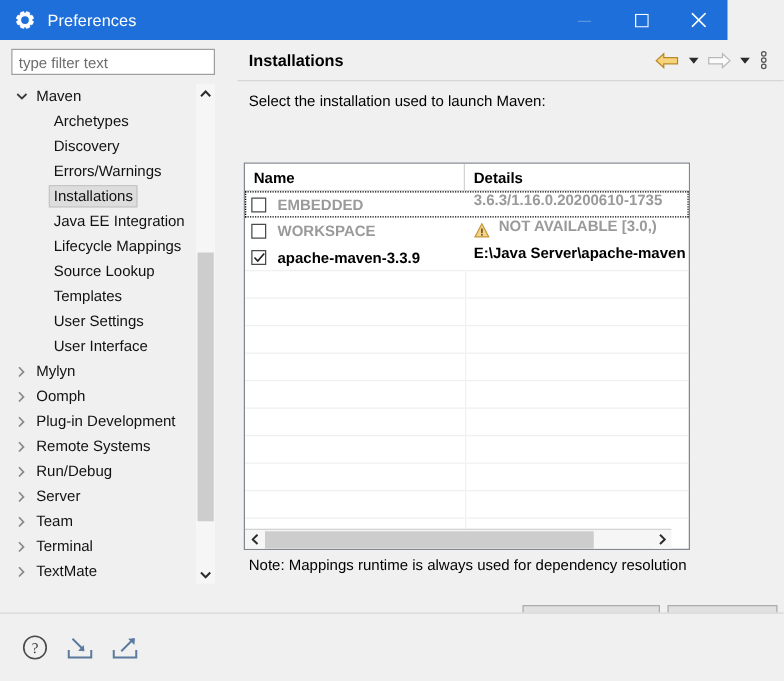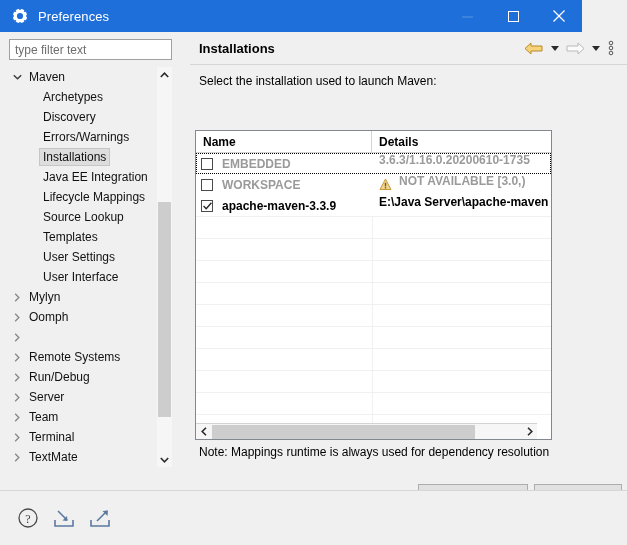--- a/index.html
+++ b/index.html
@@ -243,20 +243,21 @@
                 </svg>
               </span>
               <span class="tlabel">Oomph</span>
             </div>
             <div class="titem">
               <span class="arrow">
                 <svg width="6" height="9" viewBox="0 0 6 9">
                   <polyline points="1.2,0.8 4.8,4.5 1.2,8.2" fill="none" stroke="#8a8a8a" stroke-width="1.4"></polyline>
                 </svg>
               </span>
+              <span class="tlabel">Plug-in Development</span>
             </div>
             <div class="titem">
               <span class="arrow">
                 <svg width="6" height="9" viewBox="0 0 6 9">
                   <polyline points="1.2,0.8 4.8,4.5 1.2,8.2" fill="none" stroke="#8a8a8a" stroke-width="1.4"></polyline>
                 </svg>
               </span>
               <span class="tlabel">Remote Systems</span>
             </div>
             <div class="titem">

